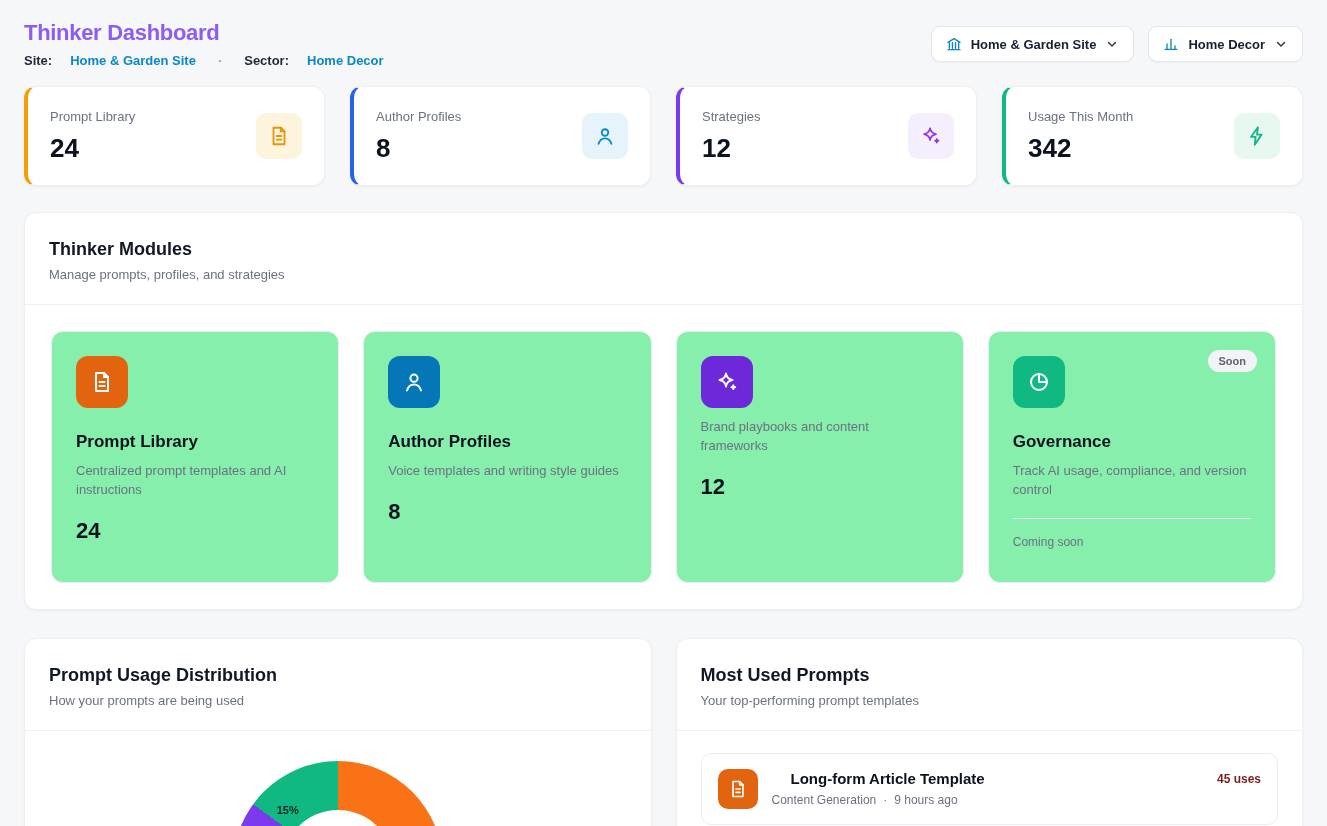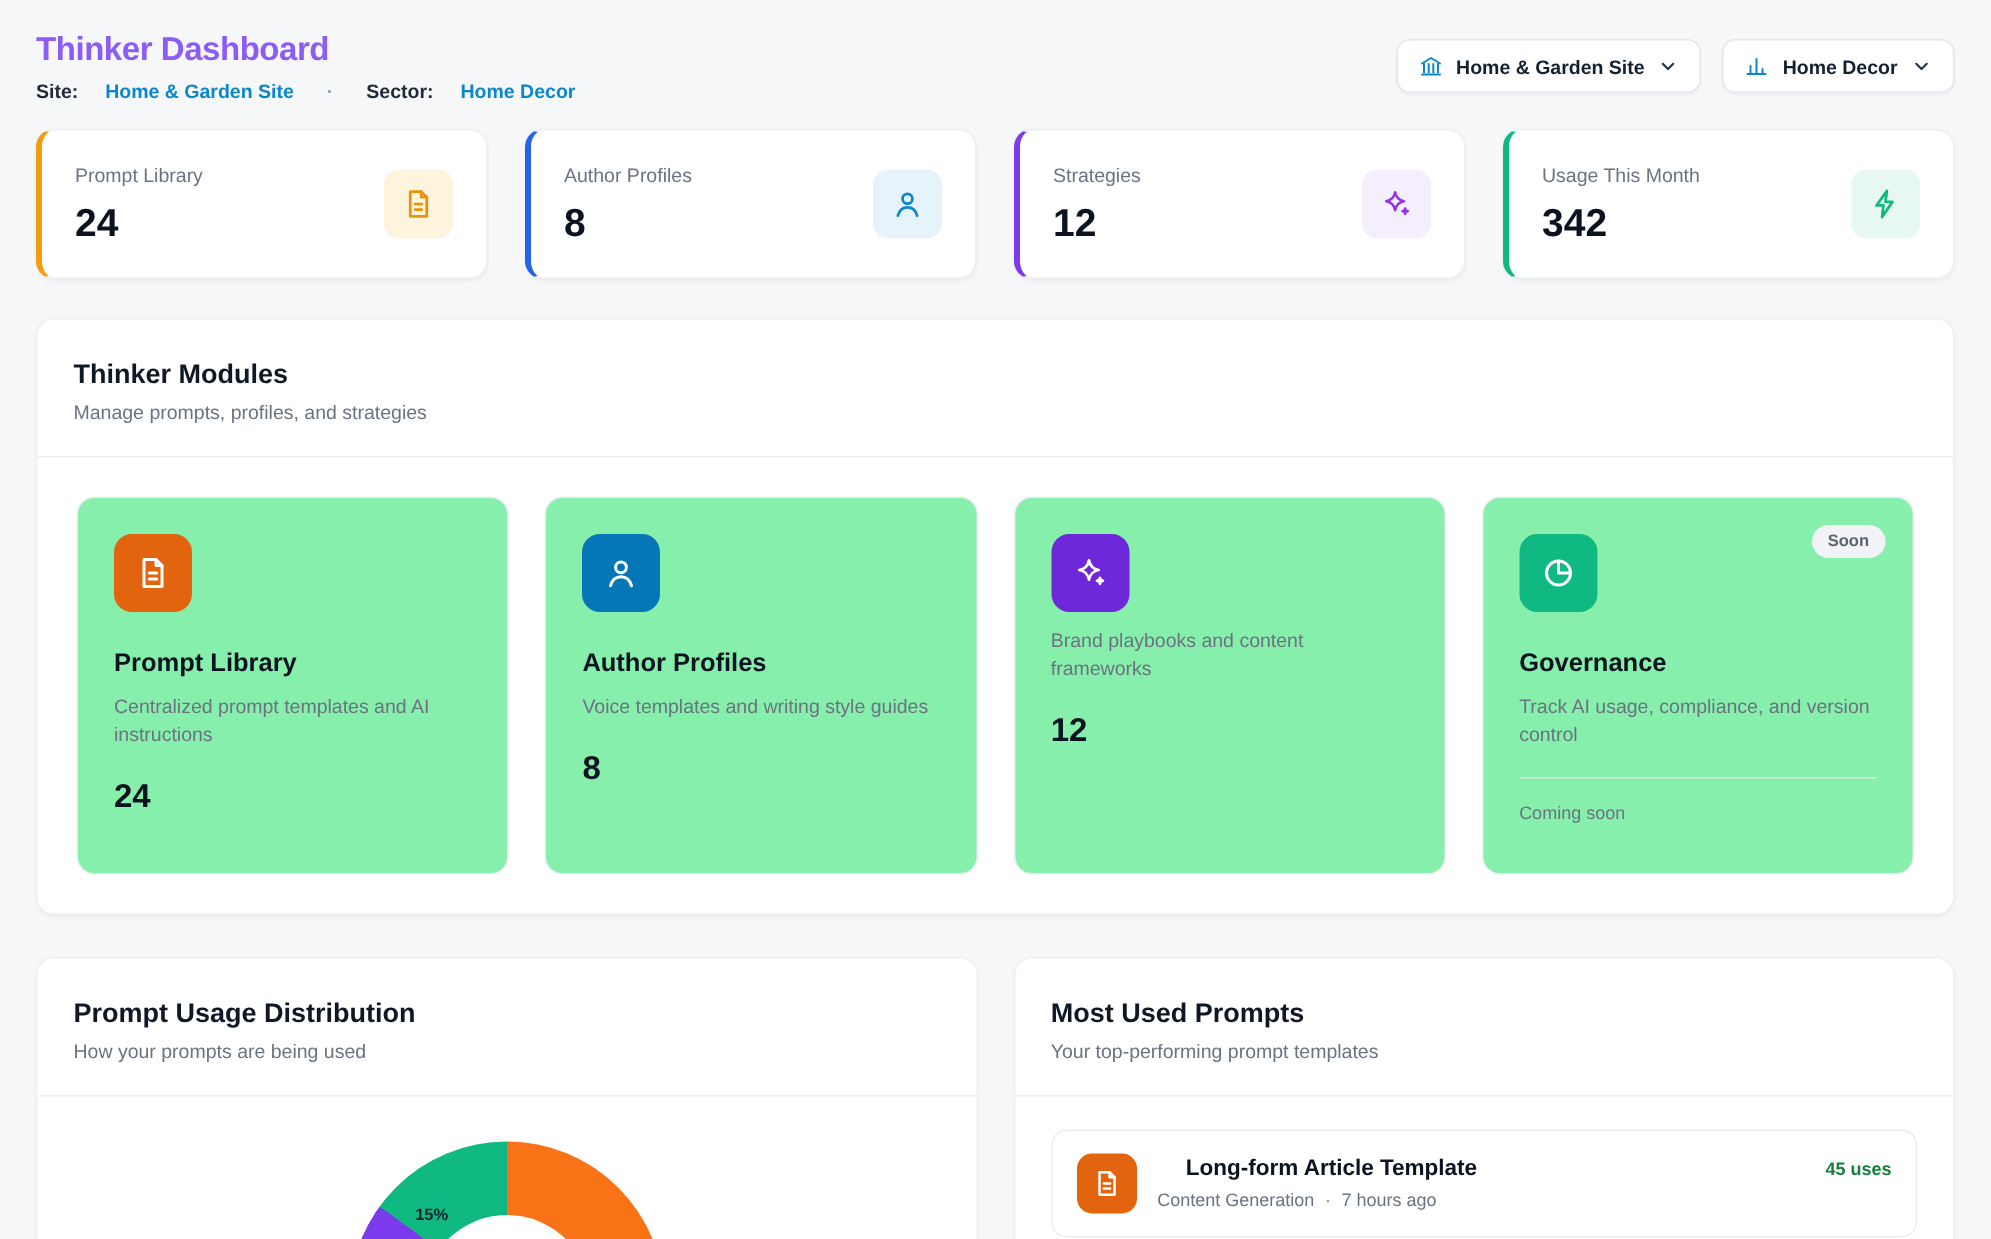--- a/index.html
+++ b/index.html
@@ -280,23 +280,23 @@
                 <path d="M6 3h8l4 4v14H6z"></path>
                 <path d="M14 3v4h4"></path>
                 <path d="M9.5 12h5M9.5 16h5"></path>
               </svg>
           </div>
           <div>
             <div class="prompt-title">Long-form Article Template</div>
             <div class="prompt-meta">
               <span>Content Generation</span>
               <span>·</span>
-              <span>7 hours ago</span>
+              <span>9 hours ago</span>
             </div>
           </div>
-          <div class="prompt-uses" style="color: #15803d;">45 uses</div>
+          <div class="prompt-uses" style="color: #7f1d1d;">45 uses</div>
         </div>
       </div>
     </div>
 
   </div>
 
 </div>
 
 </body></html>

